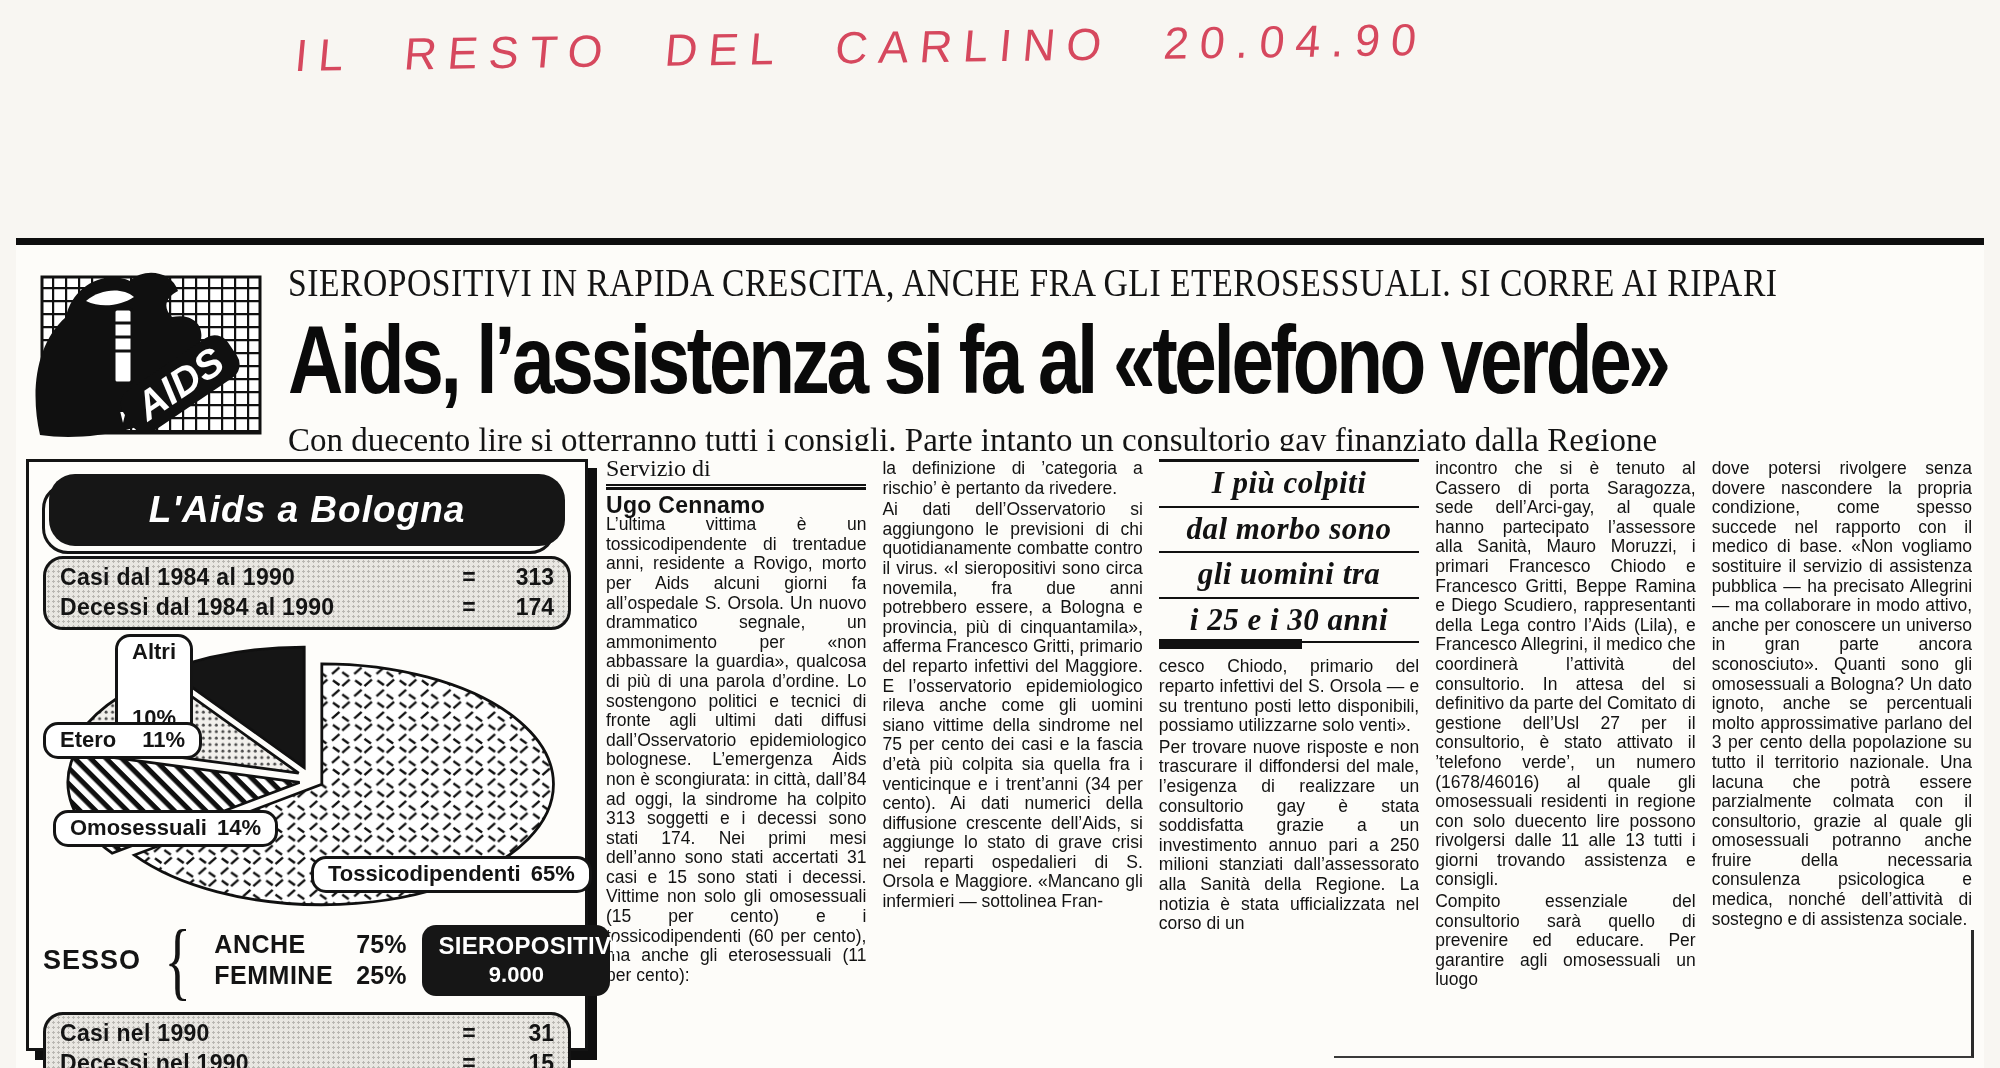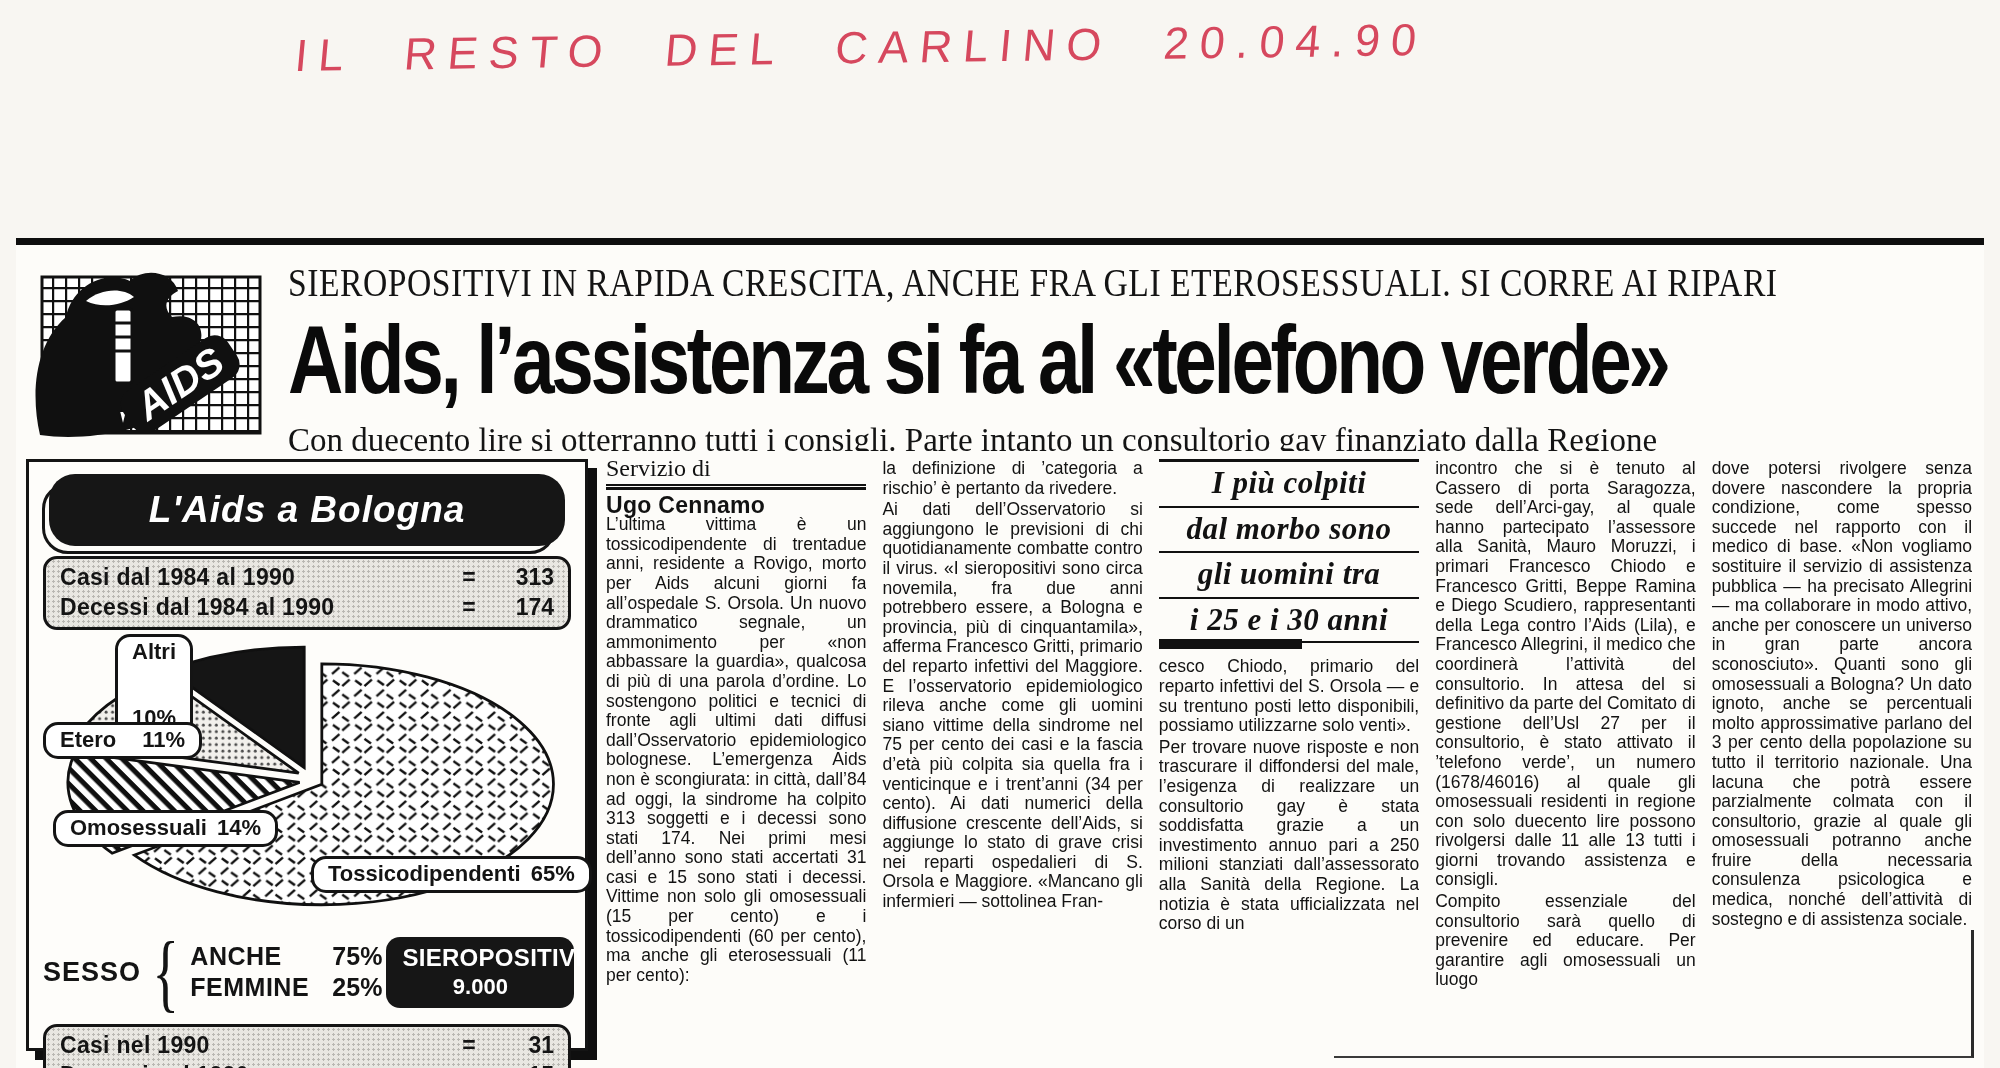--- a/index.html
+++ b/index.html
@@ -49,21 +49,21 @@
   .chart-title-outline {
     position:absolute; left:-7px; top:9px; right:9px; bottom:-8px;
     border:3px solid #141414; border-radius:26px; background:#fdfcf9;
   }
   .chart-title {
     position:relative; height:100%; background:#161616; border-radius:26px;
     color:#fff; font-weight:700; font-style:italic; font-size:37px;
     display:flex; align-items:center; justify-content:center; letter-spacing:1px;
   }
   .statbox {
-    border:3px solid #141414; border-radius:14px; padding:3px 14px 5px;
+    border:3px solid #141414; border-radius:20px; padding:3px 14px 5px;
     background-color:#e9e7e2;
     background-image:radial-gradient(#b9b7b2 1px, rgba(0,0,0,0) 1.3px);
     background-size:5px 5px;
   }
   .stat-row { display:flex; align-items:baseline; font-weight:700; font-size:23px; line-height:30px; }
   .stat-label { flex:1; letter-spacing:0.3px; }
   .stat-eq { width:42px; text-align:center; }
   .stat-val { width:64px; text-align:right; }
 
   .pie-wrap { position:relative; height:278px; margin-top:6px; }
@@ -71,21 +71,21 @@
   .pie-pill {
     position:absolute; display:flex; gap:26px; align-items:center;
     background:#fff; border:3px solid #141414; border-radius:15px;
     padding:2px 14px 3px; font-weight:700; font-size:22px; white-space:nowrap;
   }
   .pill-altri { left:72px; top:-2px; gap:40px;flex-direction:column; }
   .pill-etero { left:0px; top:86px; }
   .pill-omo   { left:10px; top:174px; gap:10px; }
   .pill-tossico { left:268px; top:220px; gap:10px; }
 
-  .sesso-row { display:flex; align-items:center; gap:4px; height:88px; margin-top:14px; }
+  .sesso-row { display:flex; align-items:center; gap:16px; height:88px; margin-top:2px; }
   .sesso-label { font-weight:700; font-size:27px; letter-spacing:1px; }
   .brace { font-family:"Liberation Serif", serif; font-size:86px; font-weight:400;
            line-height:70px; transform:scaleX(0.65); }
   .sesso-lines { flex:1; font-weight:700; font-size:25px; line-height:31px; }
   .s-line { display:flex; }
   .s-name { width:142px; letter-spacing:0.5px; }
   .siero-box {
     background:#161616; color:#fff; border-radius:14px; text-align:center;
     padding:7px 16px 8px; font-weight:700; min-width:188px;
   }

